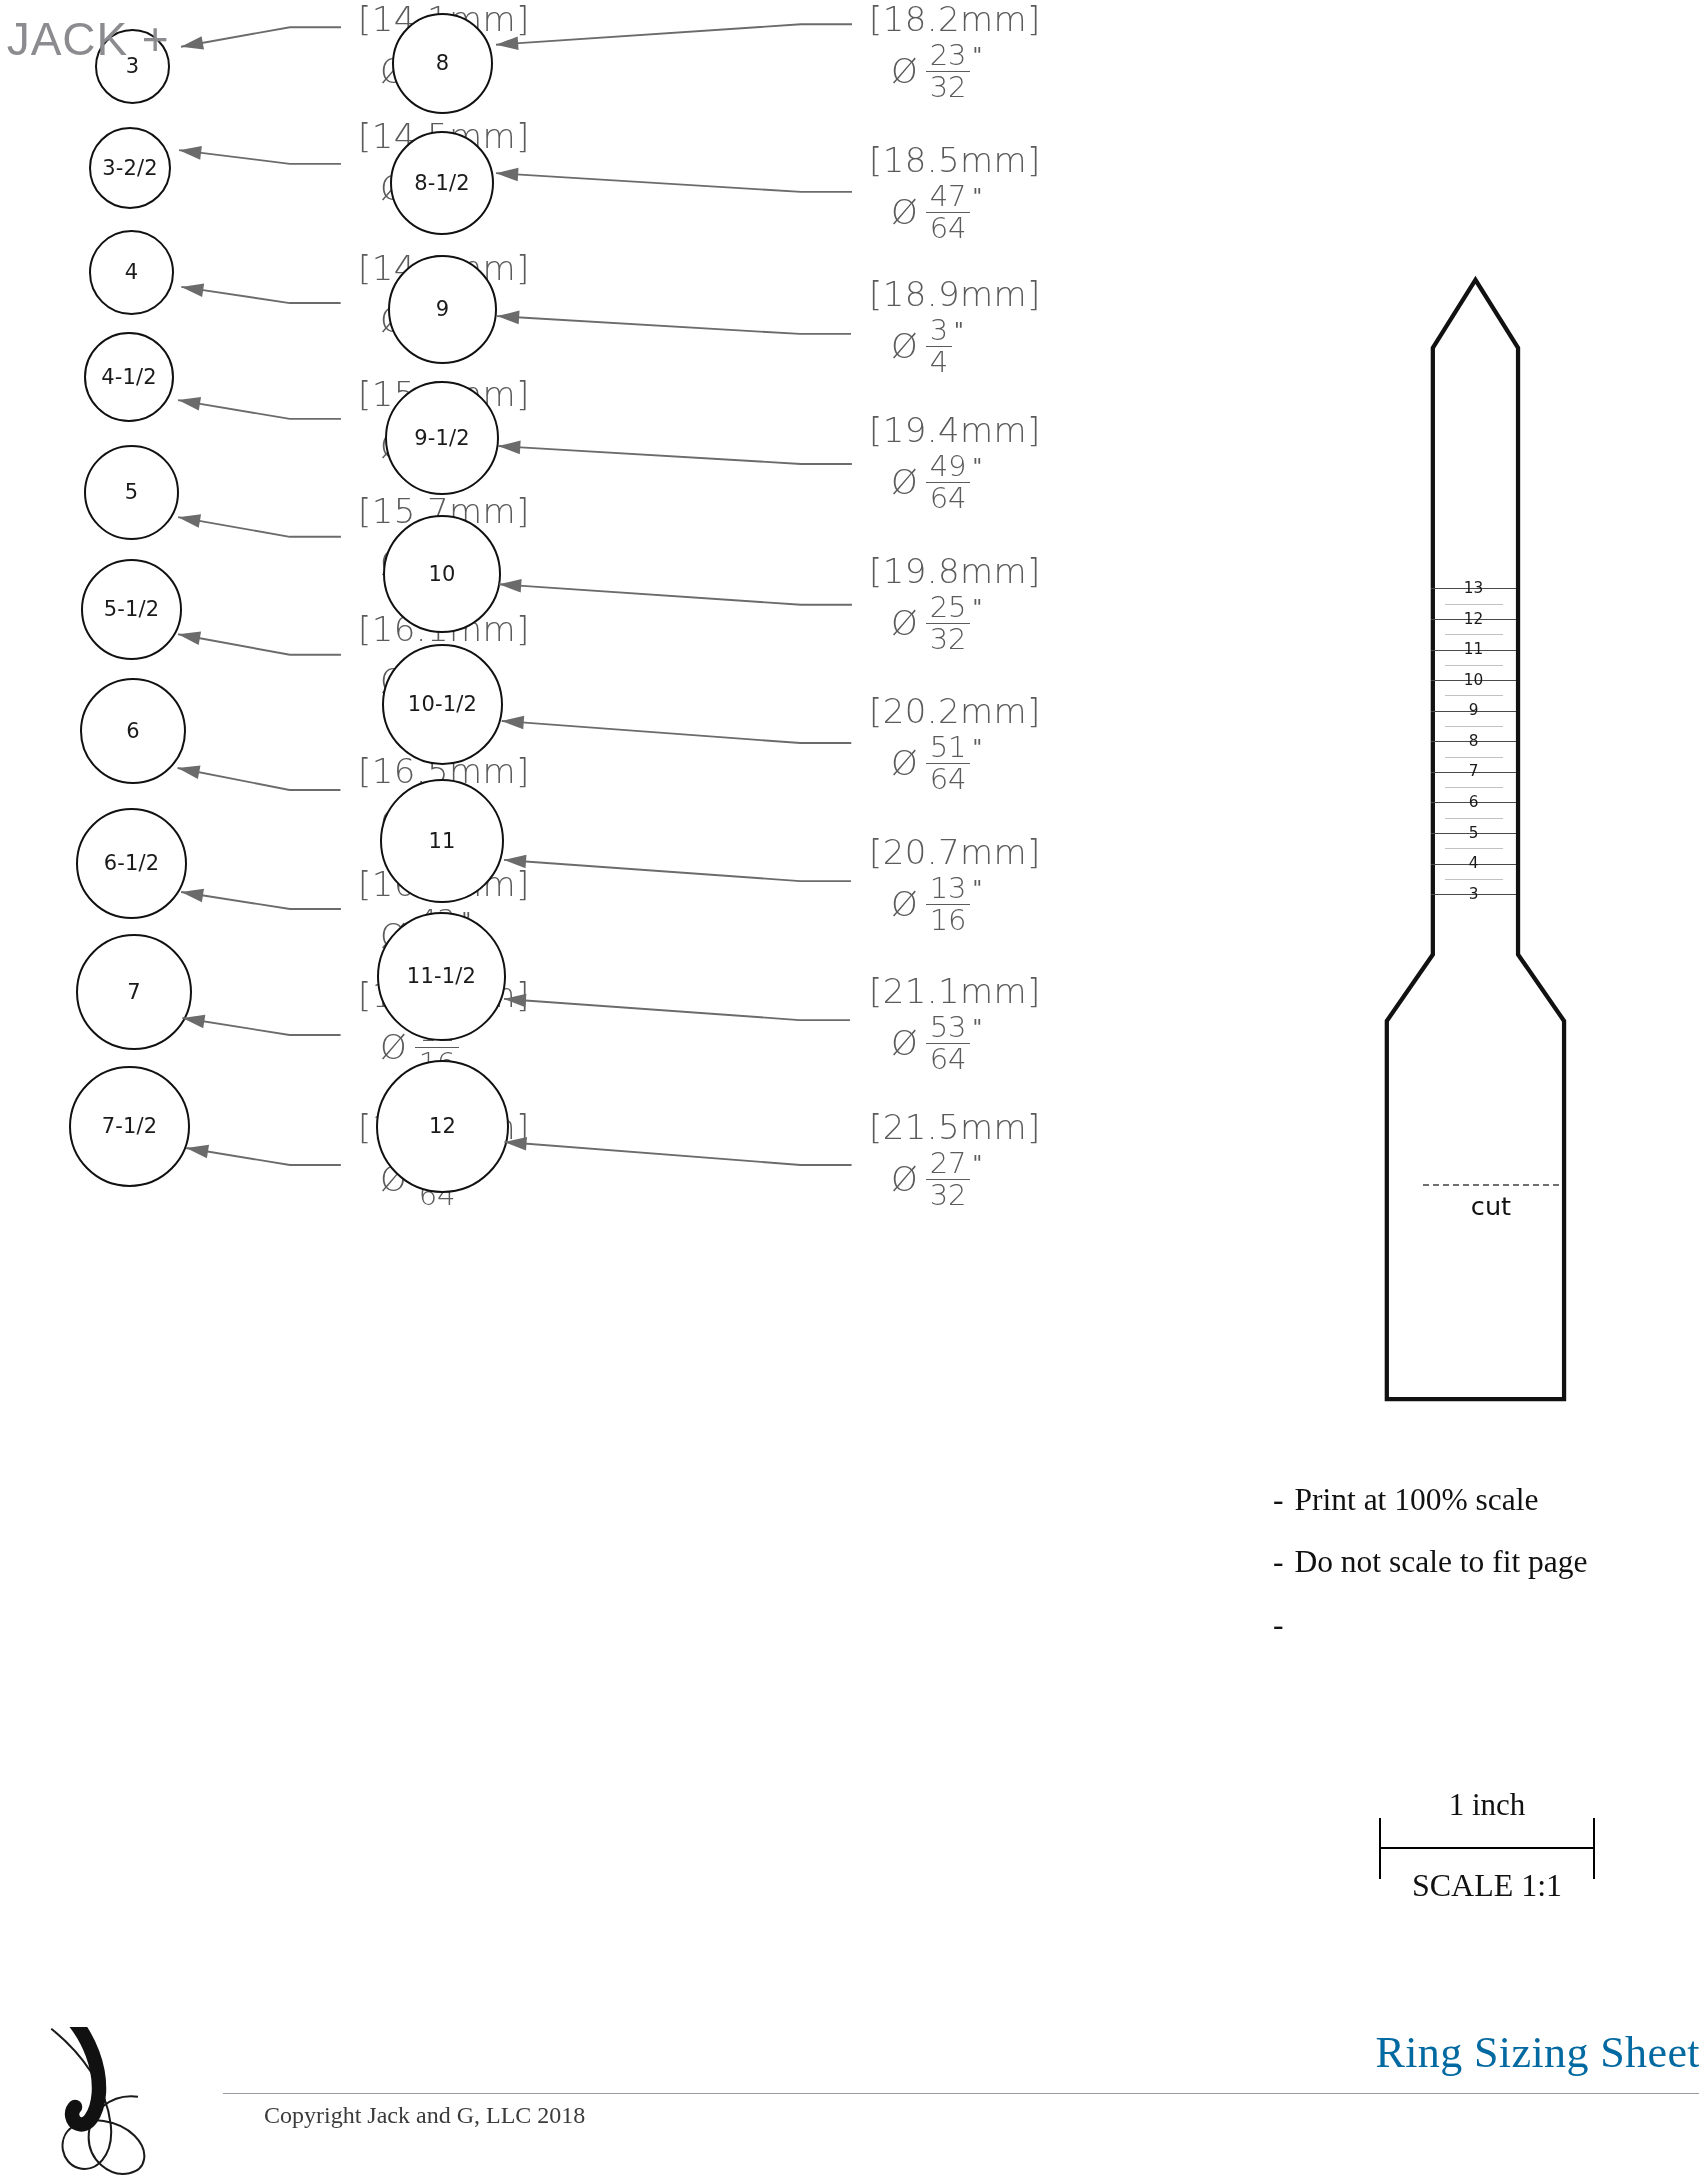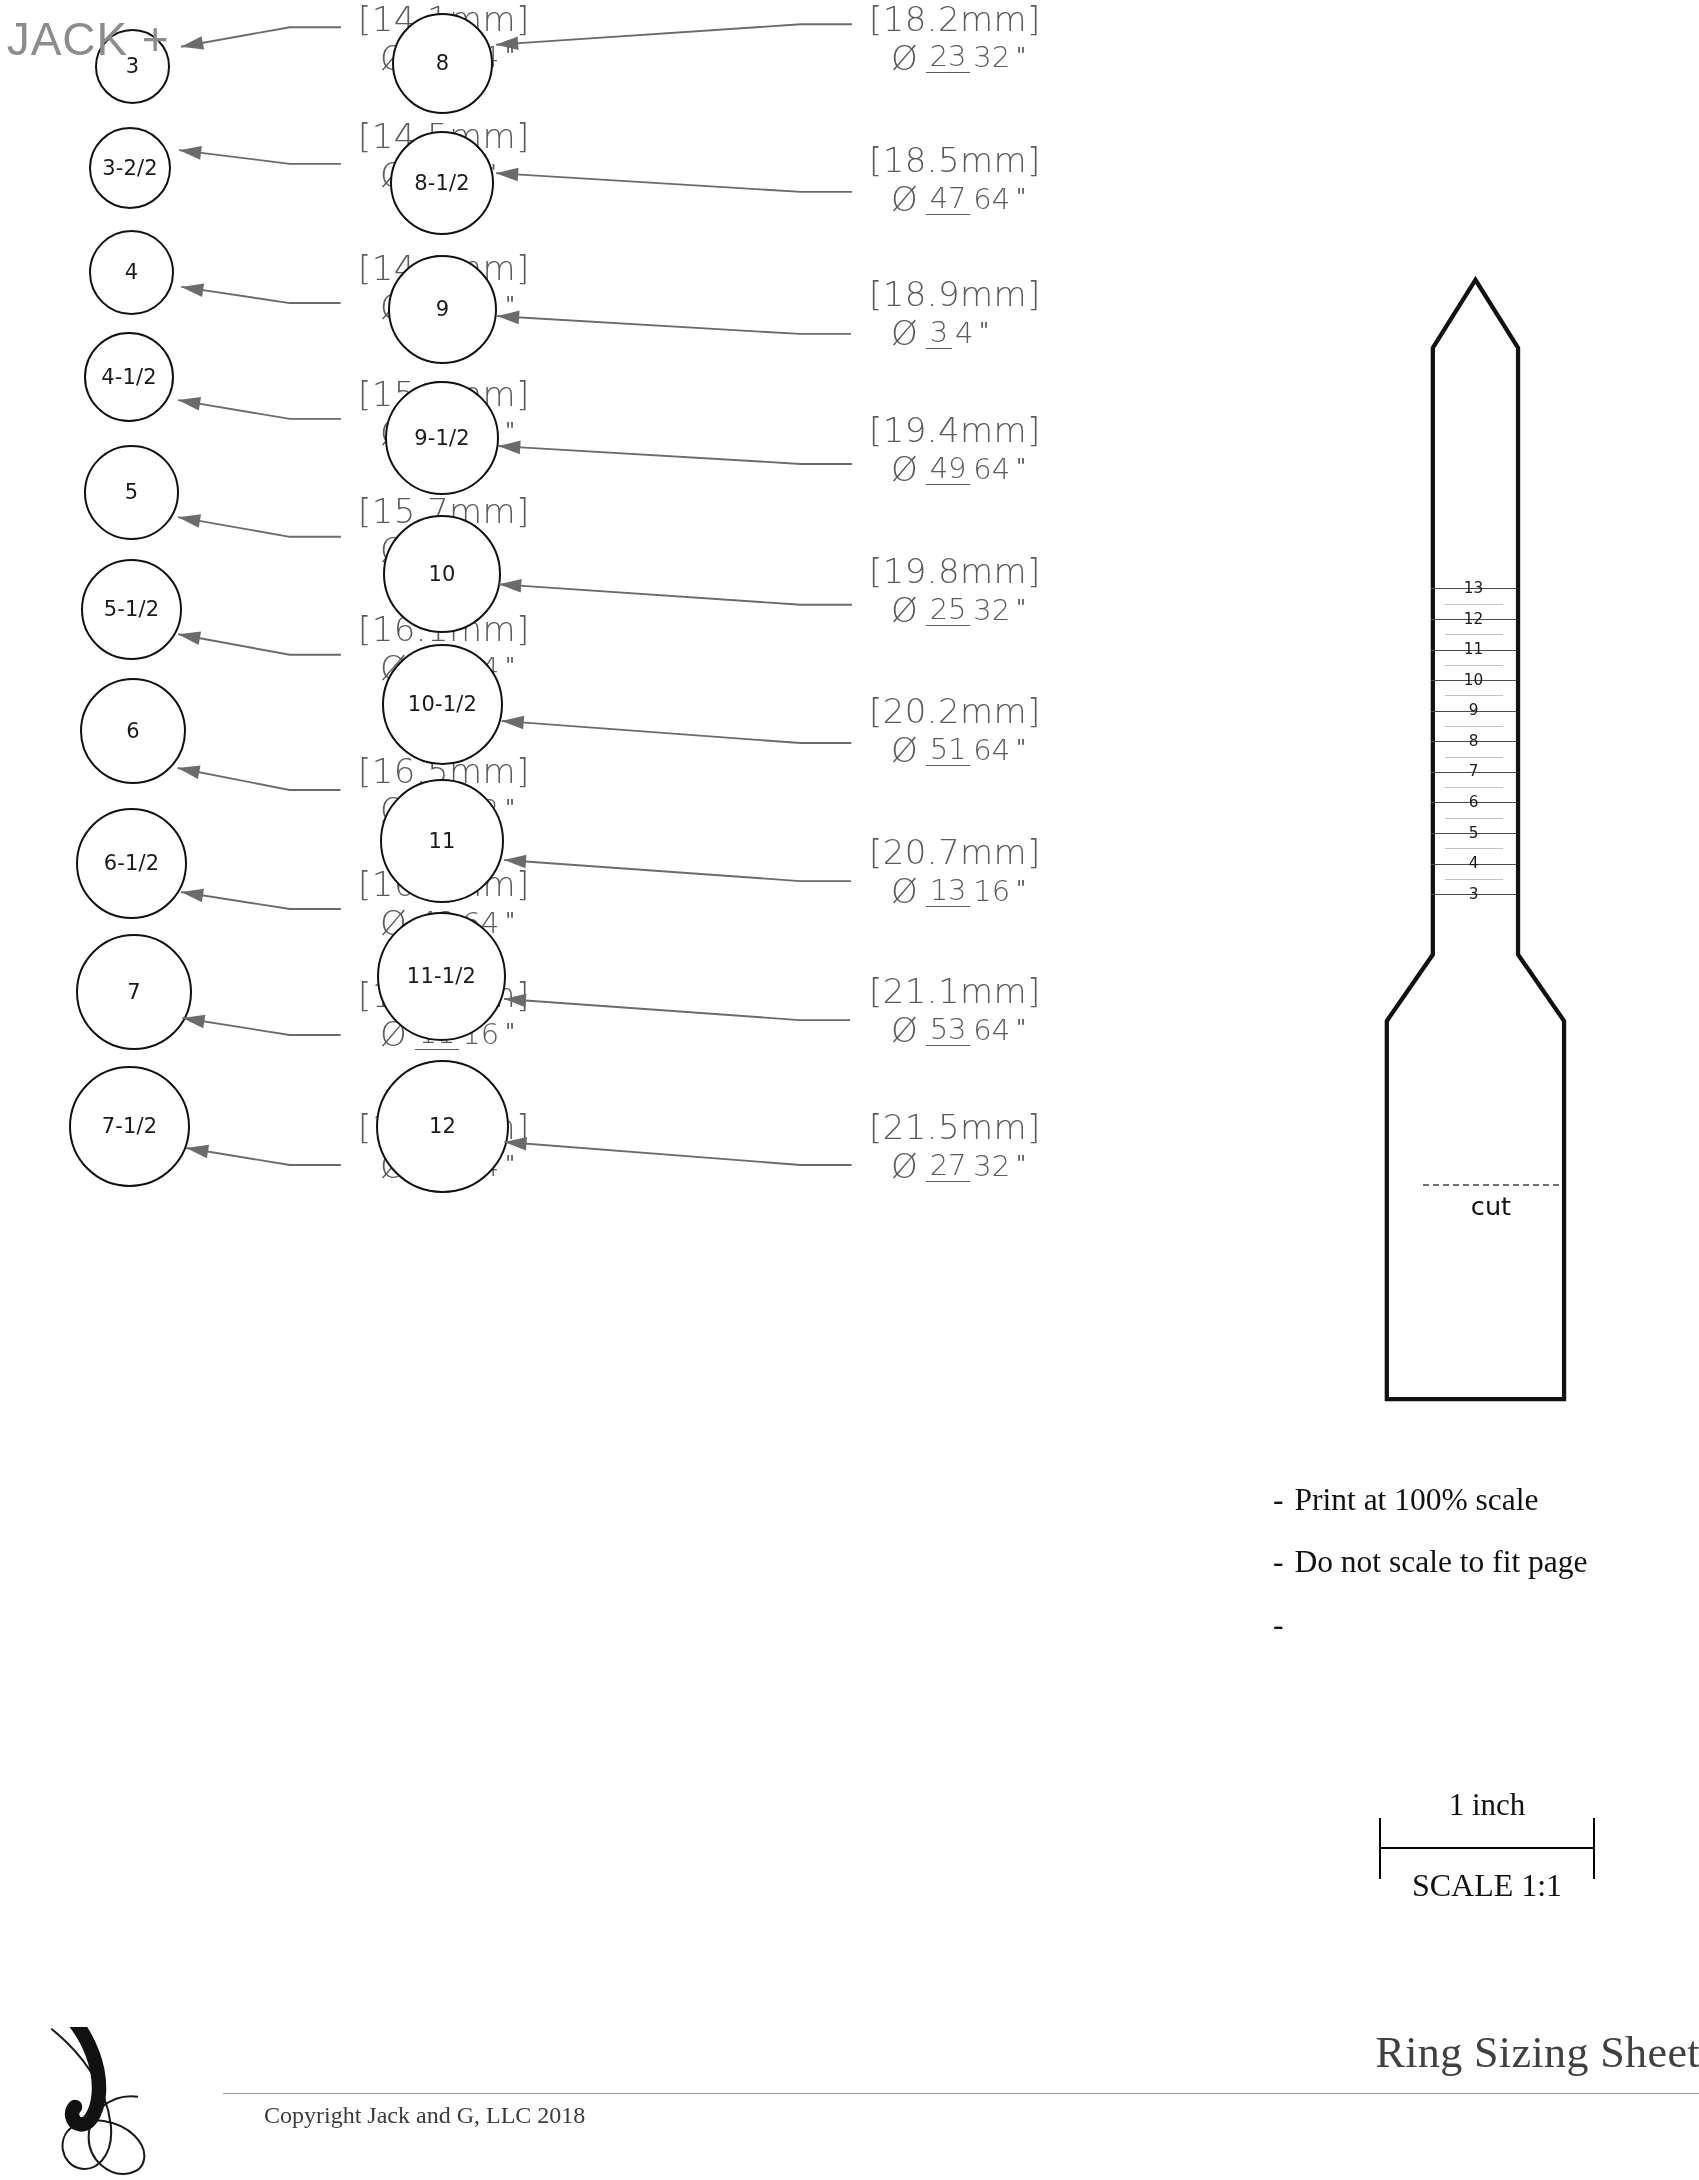--- a/index.html
+++ b/index.html
@@ -67,22 +67,22 @@
     color: #5b5b5b;
   }
   .callout .diam {
     font-size: 34px;
     line-height: 1;
     margin-right: 8.5px;
     font-weight: 300;
   }
   .frac {
     display: inline-flex;
-    flex-direction: row;
-    align-items: flex-start;
+    flex-direction: column;
+    align-items: flex-end;
     line-height: 1;
     font-size: 29px;
     font-weight: 300;
   }
   .frac .num {
     padding: 0 3.4px 0.9px 3.4px;
     border-bottom: 1.7px solid #5b5b5b;
   }
   .frac .den {
     padding: 0.9px 3.4px 0 3.4px;
@@ -223,21 +223,21 @@
     border-top: 1.7px solid #9a9aa0;
   }
   #footer-title {
     position: absolute;
     left: 1193px;
     top: 2027px;
     width: 507px;
     text-align: right;
     font-family: "Liberation Serif", serif;
     font-size: 44px;
-    color: #404040;
+    color: #0369a1;
     letter-spacing: 0.4px;
   }
   #footer-copyright {
     position: absolute;
     left: 264px;
     top: 2102px;
     font-family: "Liberation Serif", serif;
     font-size: 24px;
     color: #3b3b3b;
   }

